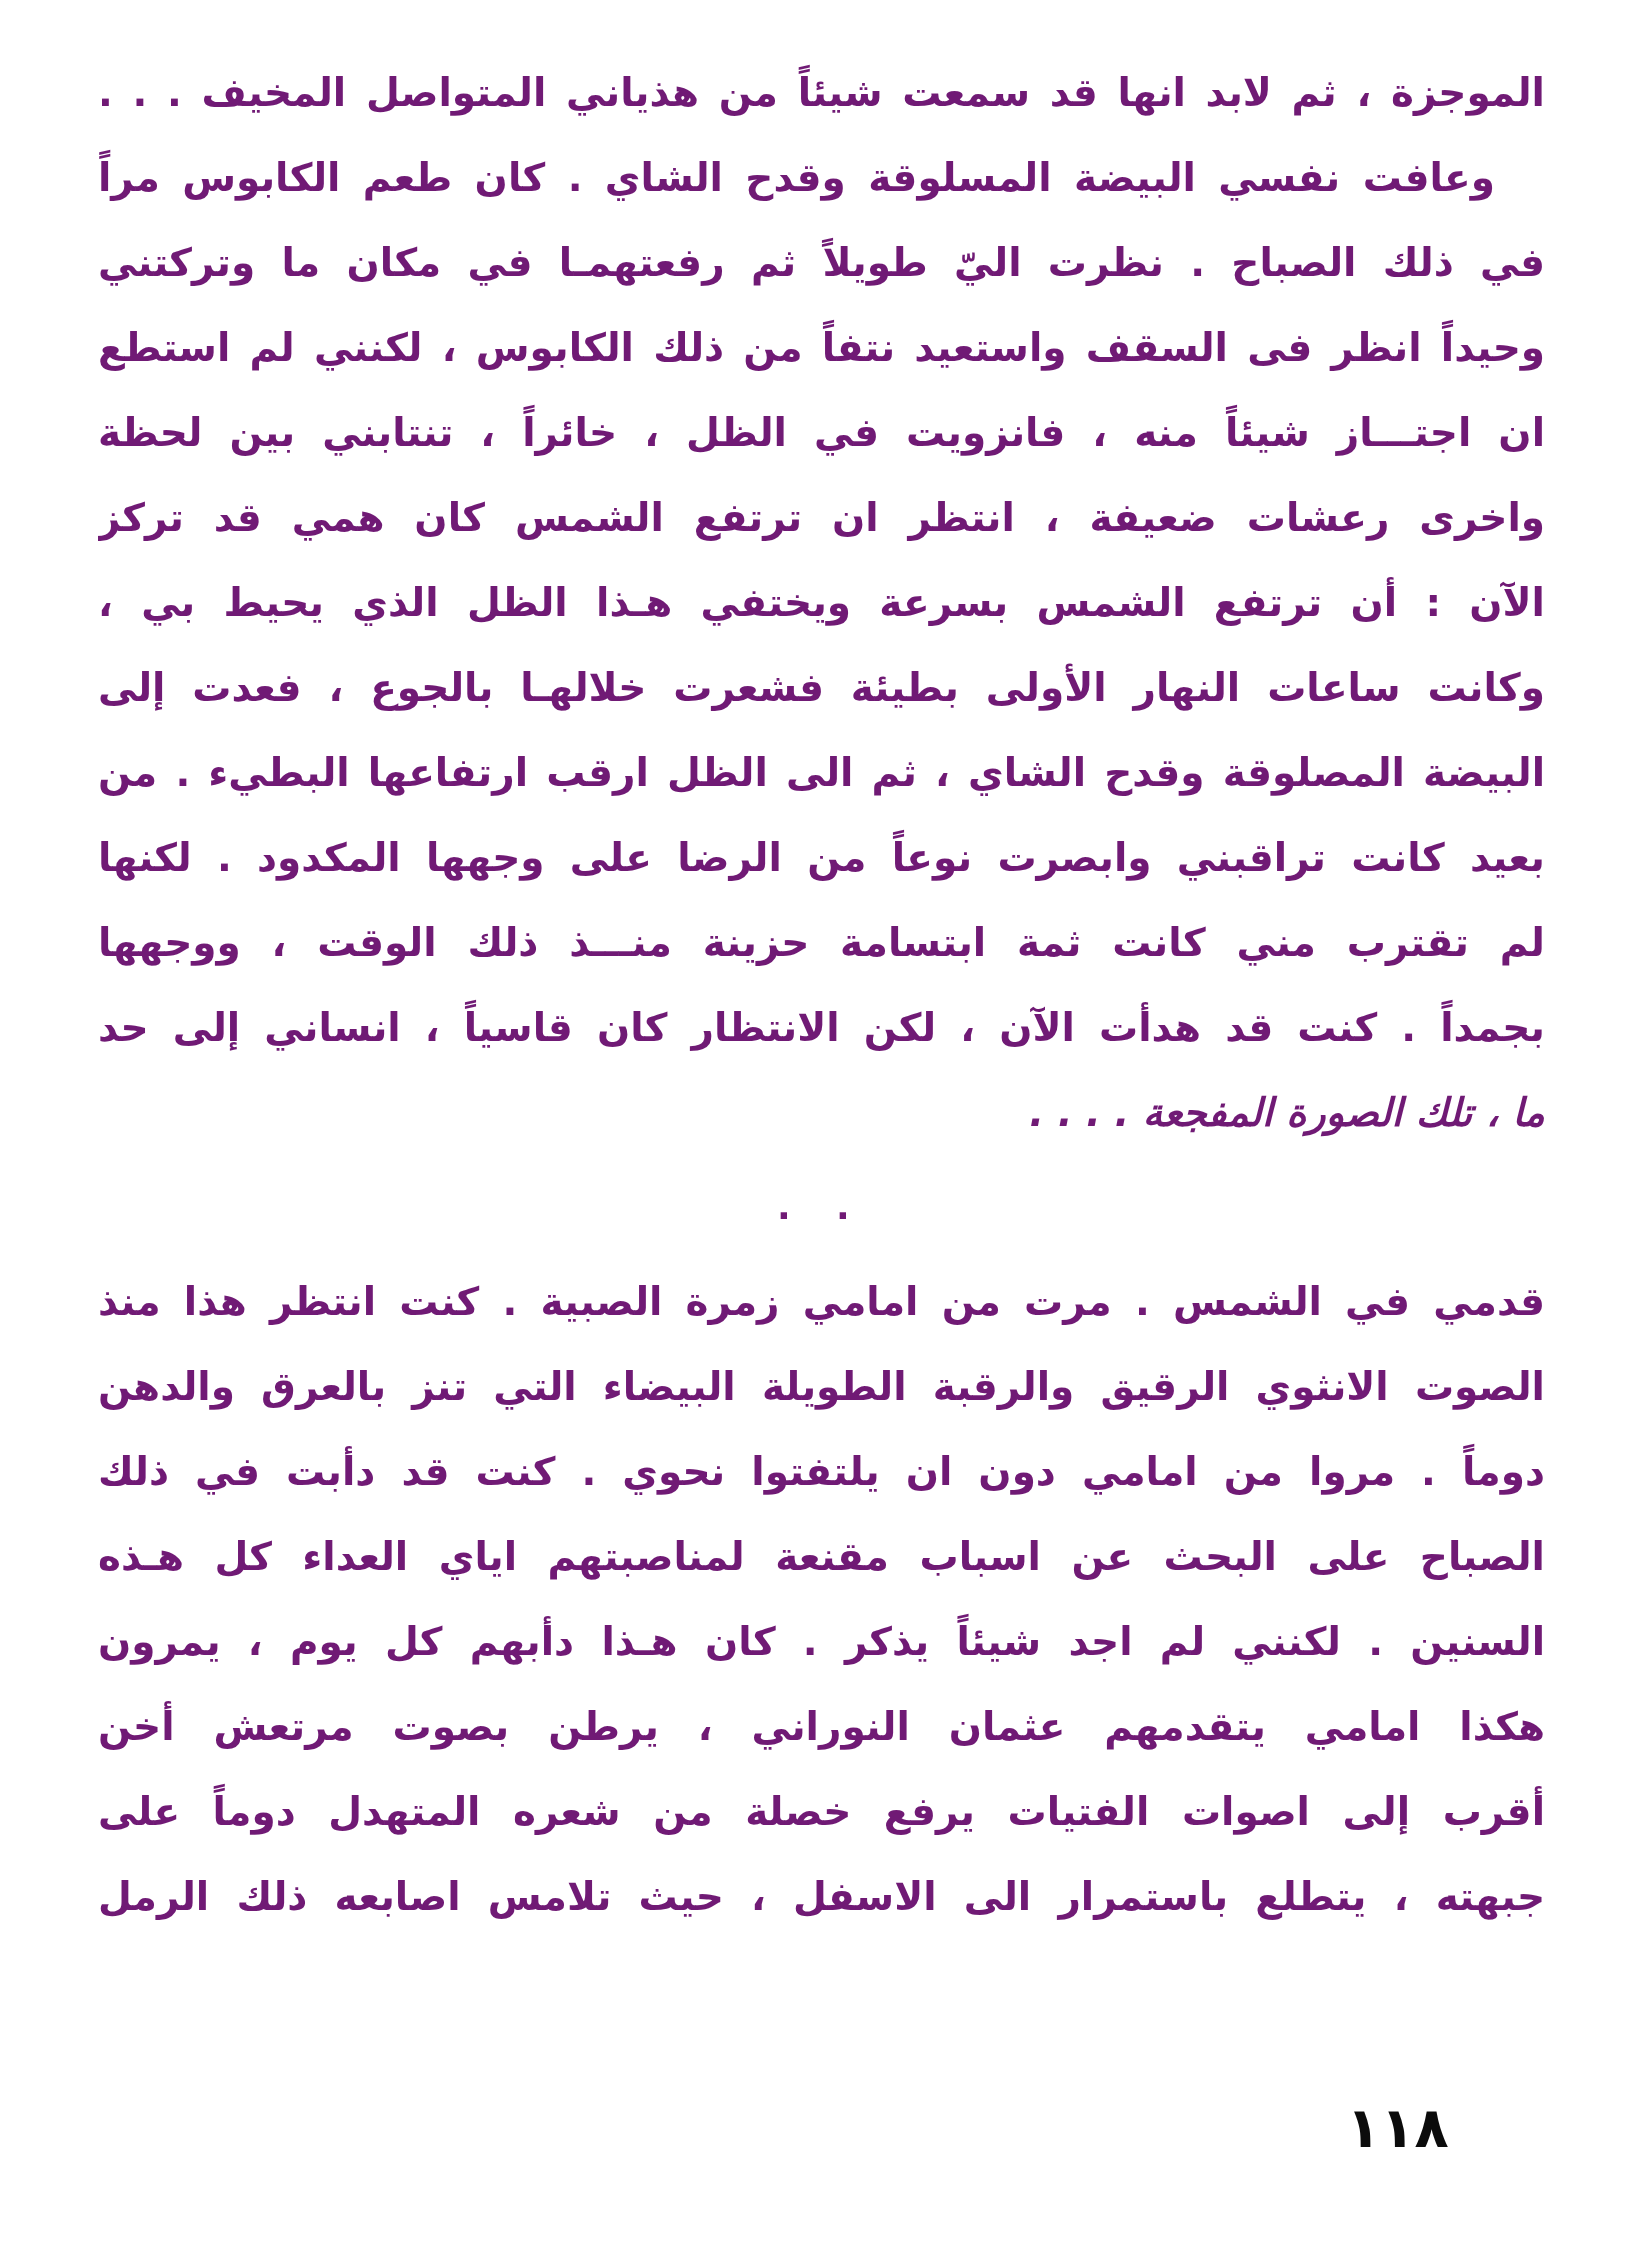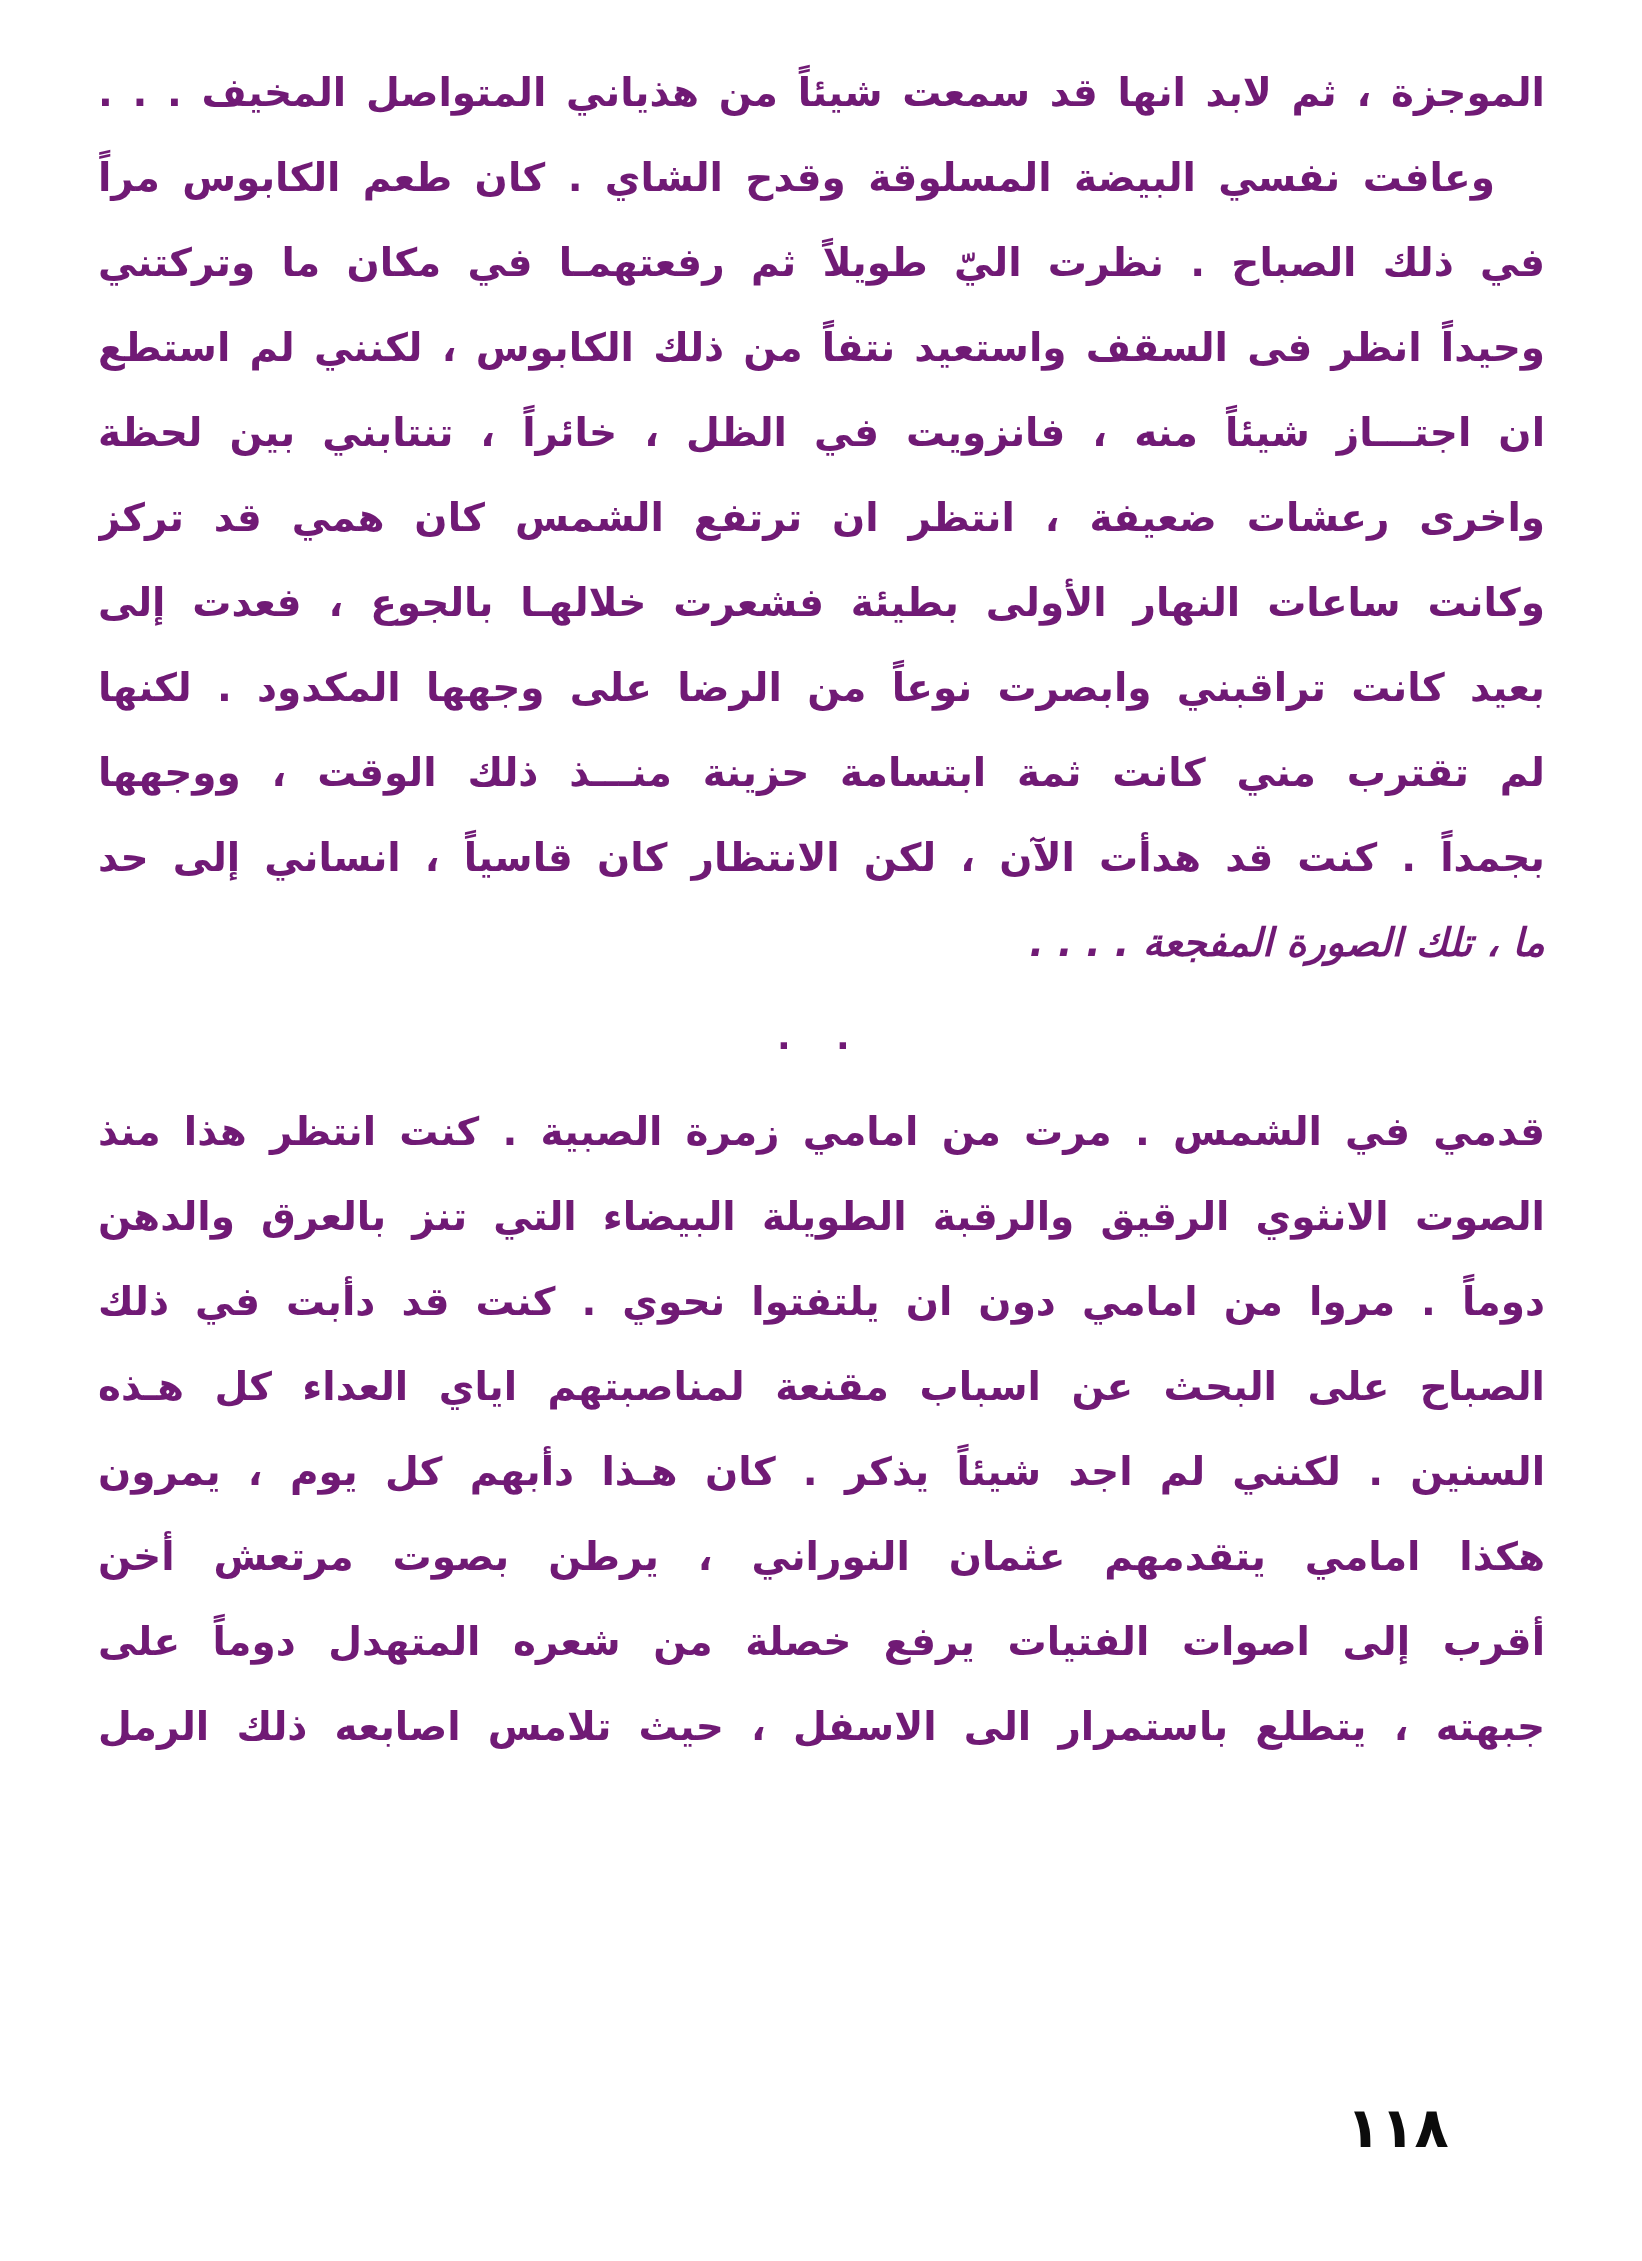--- a/index.html
+++ b/index.html
@@ -77,21 +77,23 @@
 
   <div class="text-block">
 
     <div>
       <div class="line">الموجزة ، ثم لابد انها قد سمعت شيئاً من هذياني المتواصل المخيف . . .</div>
       <div class="line indent">وعافت نفسي البيضة المسلوقة وقدح الشاي . كان طعم الكابوس مراً</div>
       <div class="line">في ذلك الصباح . نظرت اليّ طويلاً ثم رفعتهمـا في مكان ما وتركتني</div>
       <div class="line">وحيداً انظر فى السقف واستعيد نتفاً من ذلك الكابوس ، لكنني لم استطع</div>
       <div class="line">ان اجتـــاز شيئاً منه ، فانزويت في الظل ، خائراً ، تنتابني بين لحظة</div>
       <div class="line">واخرى رعشات ضعيفة ، انتظر ان ترتفع الشمس كان همي قد تركز</div>
+      <div class="line">الآن : أن ترتفع الشمس بسرعة ويختفي هـذا الظل الذي يحيط بي ،</div>
       <div class="line">وكانت ساعات النهار الأولى بطيئة فشعرت خلالهـا بالجوع ، فعدت إلى</div>
+      <div class="line">البيضة المصلوقة وقدح الشاي ، ثم الى الظل ارقب ارتفاعها البطيء . من</div>
       <div class="line">بعيد كانت تراقبني وابصرت نوعاً من الرضا على وجهها المكدود . لكنها</div>
       <div class="line">لم تقترب مني كانت ثمة ابتسامة حزينة منـــذ ذلك الوقت ، ووجهها</div>
       <div class="line">بجمداً . كنت قد هدأت الآن ، لكن الانتظار كان قاسياً ، انساني إلى حد</div>
       <div class="line no-justify">ما ، تلك الصورة المفجعة . . . .</div>
     </div>
 
     <div class="divider">. .</div>
 
     <div>
       <div class="line">قدمي في الشمس . مرت من امامي زمرة الصبية . كنت انتظر هذا منذ</div>

